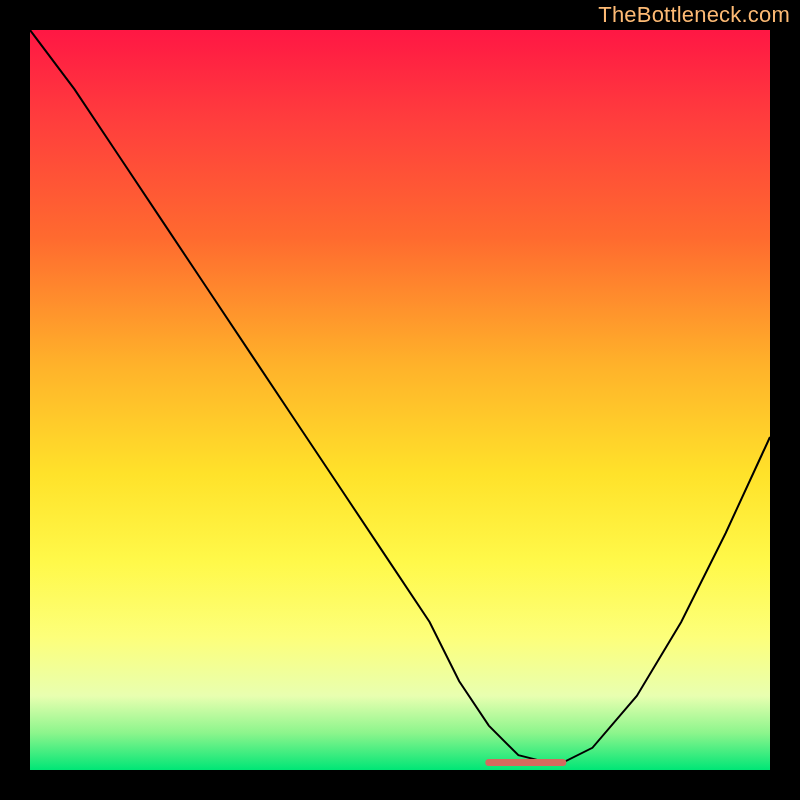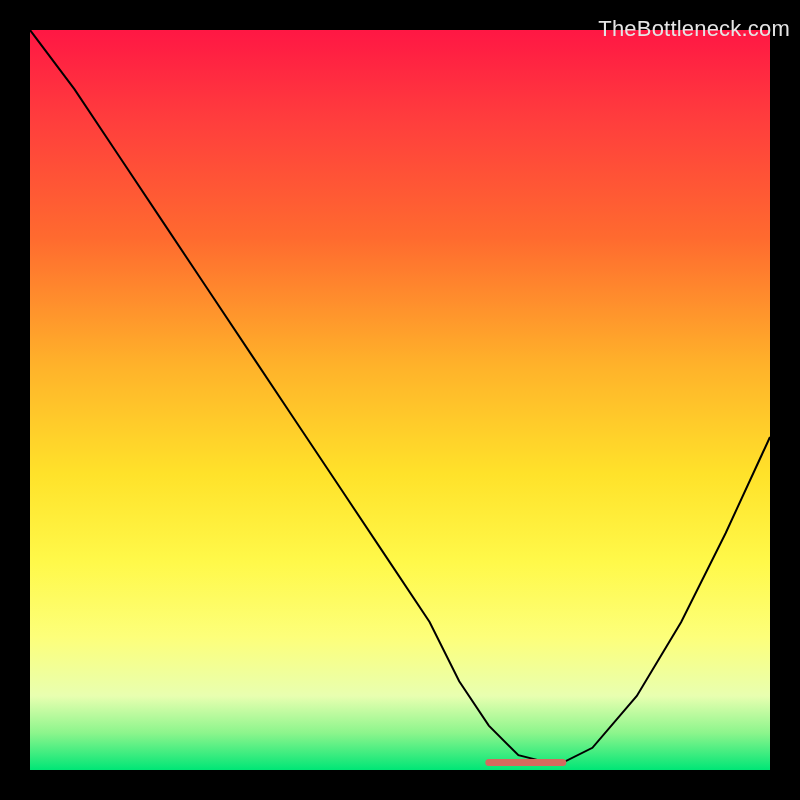--- a/index.html
+++ b/index.html
@@ -9,22 +9,22 @@
           #ff1744 0%,
           #ff3d3d 12%,
           #ff6a2f 28%,
           #ffb12a 45%,
           #ffe22a 60%,
           #fff94a 72%,
           #fdff7a 82%,
           #e8ffb0 90%,
           #8cf58c 95%,
           #00e676 100%)}
-  .watermark{position:absolute;top:16px;right:10px;font:22px Arial,Helvetica,sans-serif;
-             color:#e5e5e5;letter-spacing:.2px}
+  .watermark{position:absolute;top:2px;right:10px;font:22px Arial,Helvetica,sans-serif;
+             color:#fdba74;letter-spacing:.2px}
   svg{position:absolute;left:30px;top:30px}
 </style>
 </head>
 <body>
 
 <div class="frame">
   <div class="plot"></div>
 
   <svg width="740" height="740" viewBox="0 0 740 740">
     <path id="curvePath" fill="none" stroke-width="2" d="M 0.0 0.0 L 44.4 59.2 L 88.8 125.8 L 133.2 192.4 L 177.6 259.0 L 222.0 325.6 L 266.4 392.2 L 310.8 458.8 L 355.2 525.4 L 399.6 592.0 L 429.2 651.2 L 458.8 695.6 L 488.4 725.2 L 518.0 732.6 L 532.8 732.6 L 562.4 717.8 L 606.8 666.0 L 651.2 592.0 L 695.6 503.2 L 740.0 407.0" stroke="#000000"></path>

